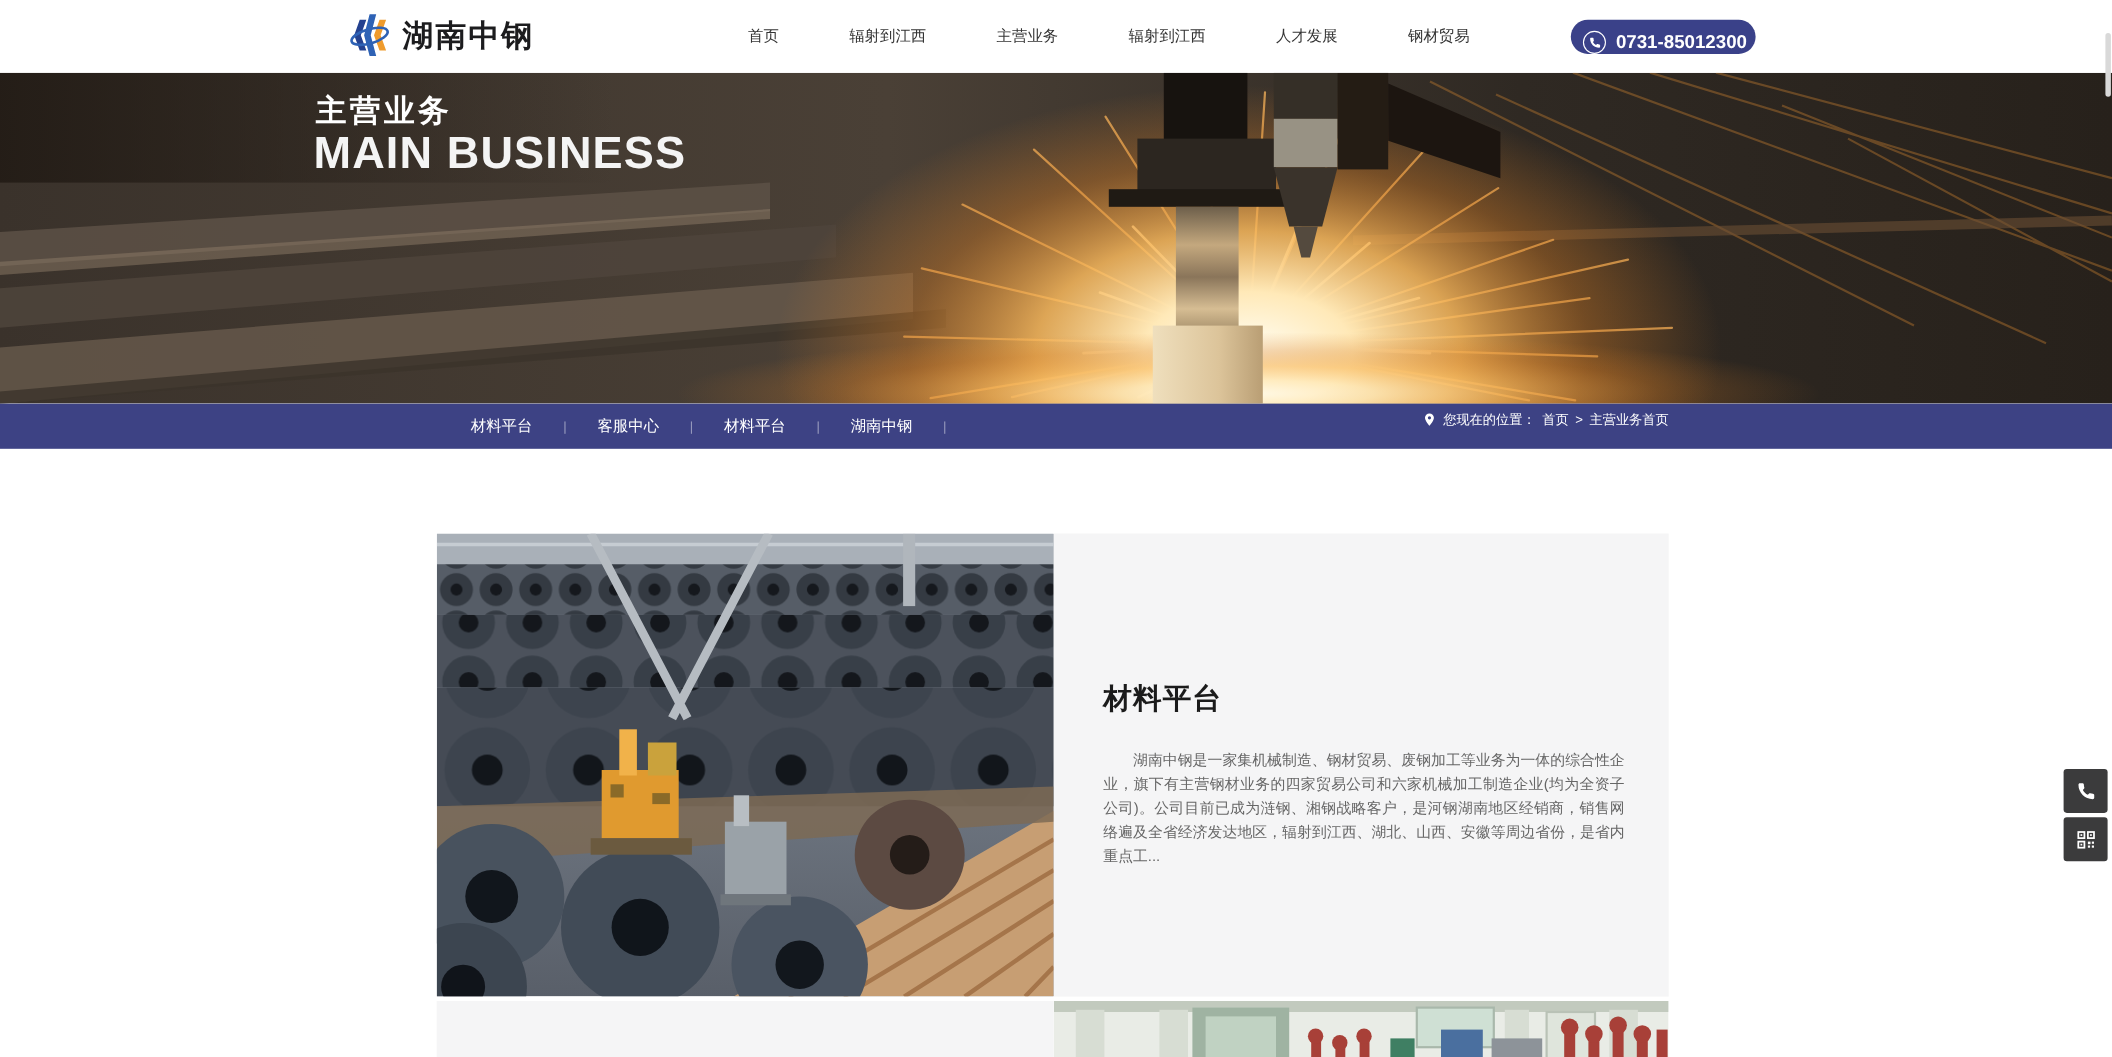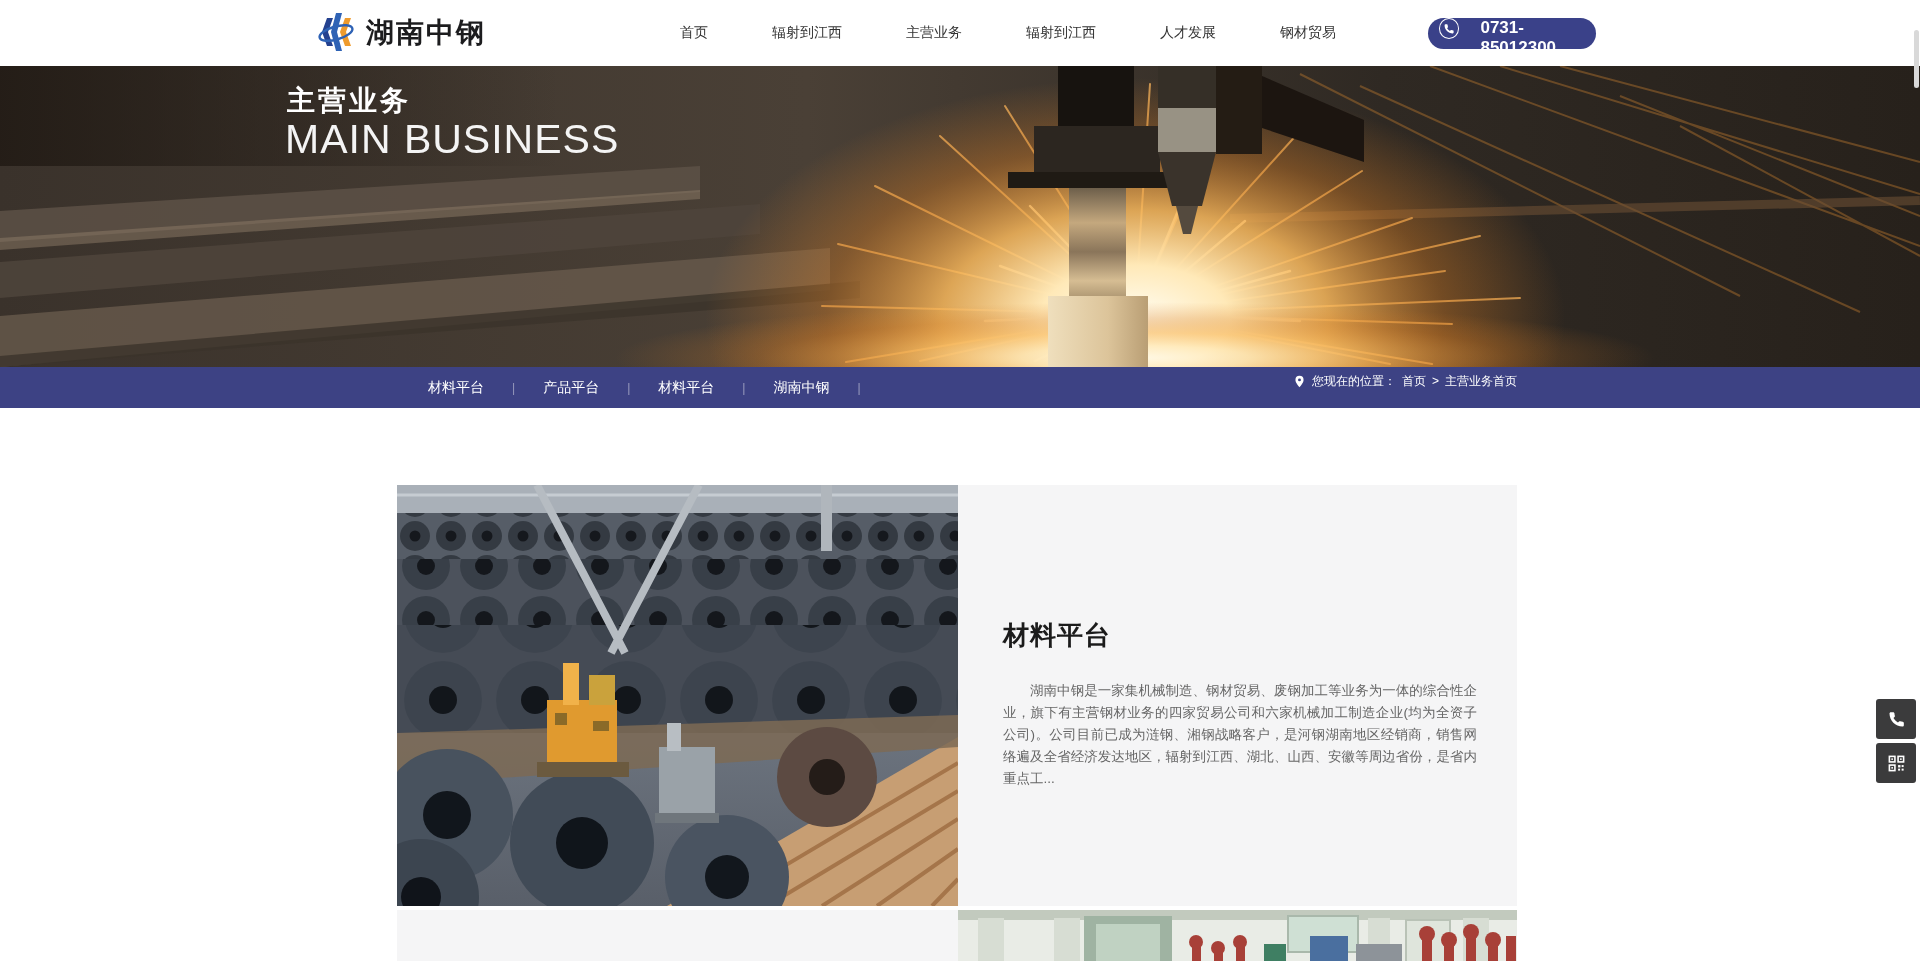--- a/index.html
+++ b/index.html
@@ -7,30 +7,30 @@
   body { font-family:"Liberation Sans","DejaVu Sans",sans-serif; }
   .page { position:relative; width:1920px; height:961px; overflow:hidden; background:#fff; }
 
   
   .header { position:absolute; top:0; left:0; width:1920px; height:66px; background:#fff; z-index:10; }
   .logo { position:absolute; left:315px; top:9px; height:48px; display:flex; align-items:center; gap:9px; }
   .logo-text { font-size:28px; font-weight:bold; color:#1c1c1e; letter-spacing:2px; }
   .topnav { position:absolute; left:648px; top:0; height:66px; display:flex; align-items:center; list-style:none; }
   .topnav li { padding:0 32px; font-size:14px; color:#333; cursor:pointer; white-space:nowrap; }
   .phone-pill { position:absolute; left:1428px; top:18px; width:168px; height:31px; border-radius:16px;
-                background:#3a4189; color:#fff; display:flex; align-items:flex-start; gap:21px;
+                background:#3a4189; color:#fff; display:flex; align-items:flex-end; gap:9px;
                 padding-left:11px; font-size:17px; font-weight:bold; cursor:pointer; }
   .phone-pill .icn { display:flex; align-items:center; justify-content:center; width:21px; height:21px;
                 border:1.5px solid #fff; border-radius:50%; }
 
   
   .banner { position:absolute; top:66px; left:0; width:1920px; height:301px; overflow:hidden; }
   .banner svg { position:absolute; top:0; left:0; }
   .hero-cn { position:absolute; left:287px; top:16px; font-size:28px; font-weight:bold; color:#fff; letter-spacing:3px; }
-  .hero-en { position:absolute; left:285px; top:50px; font-size:41px; font-weight:400; color:#f4f4f4; letter-spacing:1px; }
+  .hero-en { position:absolute; left:285px; top:50px; font-size:41px; font-weight:700; color:#f4f4f4; letter-spacing:1px; }
 
   
   .subnav { position:absolute; top:367px; left:0; width:1920px; height:41px; background:#3d4284; color:#fff; z-index:5; }
   .subnav-items { position:absolute; left:400px; top:0; height:41px; display:flex; align-items:center; list-style:none; font-size:14px; }
   .subnav-items .itm { padding:0 28px; cursor:pointer; white-space:nowrap; }
   .subnav-items .sep { color:rgba(255,255,255,.45); font-size:12px; }
   .crumb { position:absolute; right:403px; top:0; height:28px; display:flex; align-items:center; gap:6px; font-size:12px; color:#fff; }
   .crumb a { color:#fff; text-decoration:none; cursor:pointer; }
 
   
@@ -152,21 +152,21 @@
       <polygon points="1262,10 1364,54 1364,96 1262,62" fill="#1c1510"></polygon>
     </svg>
     <div class="hero-cn">主营业务</div>
     <div class="hero-en">MAIN BUSINESS</div>
   </div>
 
   <nav class="subnav">
     <ul class="subnav-items">
       <li class="itm">材料平台</li>
       <li class="sep">|</li>
-      <li class="itm">产品平台</li>
+      <li class="itm">客服中心</li>
       <li class="sep">|</li>
       <li class="itm">材料平台</li>
       <li class="sep">|</li>
       <li class="itm">湖南中钢</li>
       <li class="sep">|</li>
     </ul>
     <div class="crumb">
       <svg width="13" height="15" viewBox="0 0 24 24">
         <path fill="#fff" d="M12 1.5A7.5 7.5 0 0 0 4.5 9c0 5.4 7.5 13.5 7.5 13.5S19.5 14.4 19.5 9A7.5 7.5 0 0 0 12 1.5zm0 10.2A2.7 2.7 0 1 1 12 6.3a2.7 2.7 0 0 1 0 5.4z"></path>
       </svg>

